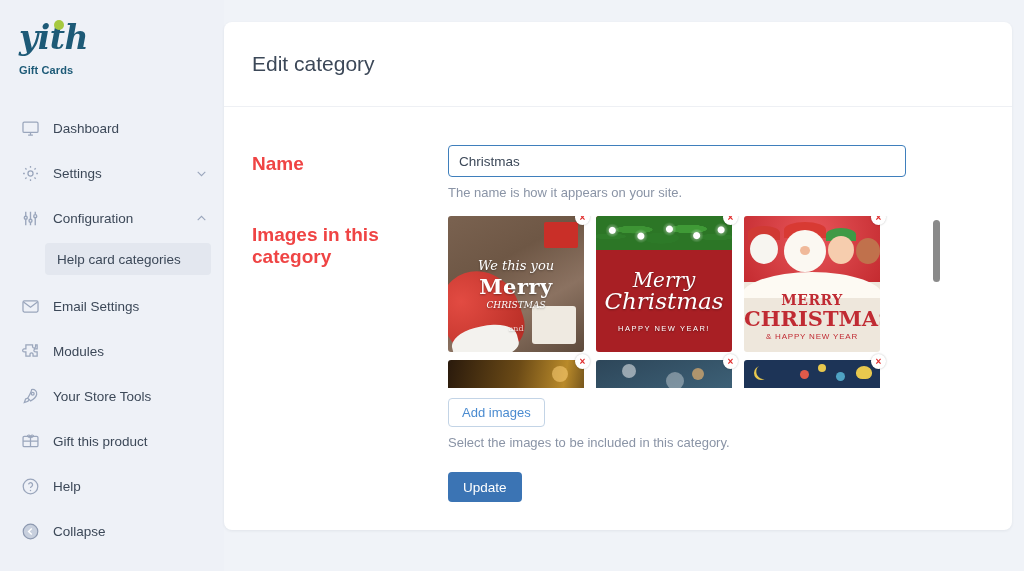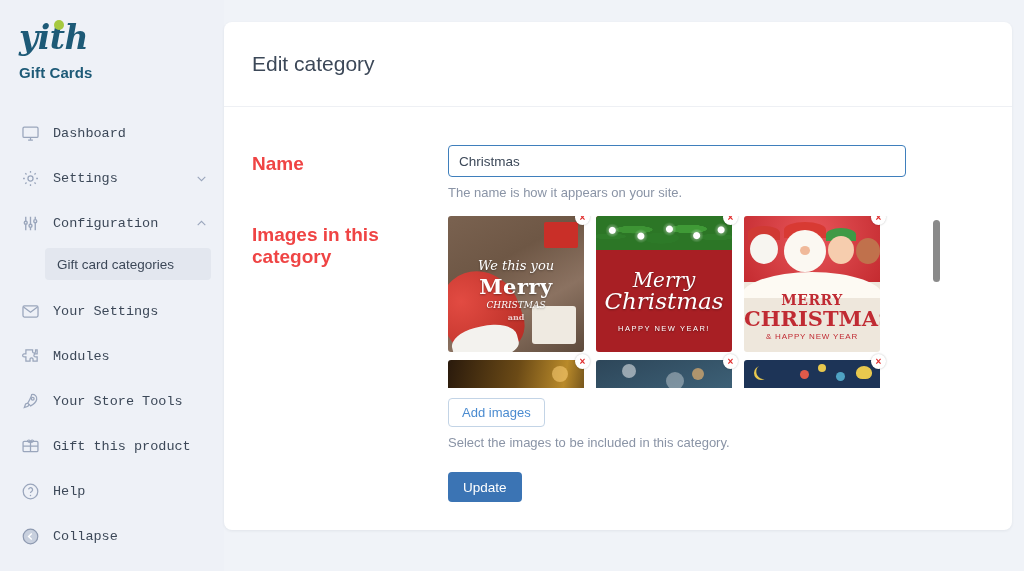--- a/index.html
+++ b/index.html
@@ -35,36 +35,35 @@
   }
   .brand-logo .dot {
     position: absolute;
     width: 10px; height: 10px;
     border-radius: 50%;
     background: #a6c940;
     top: 2px; left: 35px;
   }
   .brand-sub {
     margin-top: 6px;
-    font-size: 15px;
+    font-size: 11px;
     font-weight: 700;
     color: #1d5a77;
     letter-spacing: .1px;
   }
 
   .nav { margin-top: 30px; display: flex; flex-direction: column; }
   .nav-item {
     display: flex; align-items: center;
     height: 45px;
     padding: 0 16px 0 19px;
     color: #3c4858;
     font-size: 13.5px;
     cursor: pointer;
     position: relative;
-    font-family: Liberation Mono, monospace;
   }
   .nav-item .ic {
     width: 22px; height: 22px;
     flex: 0 0 22px;
     margin-right: 12px;
     display: flex; align-items: center; justify-content: center;
     color: #9aa6bc;
   }
   .nav-item .lbl { flex: 1 1 auto; line-height: 1; }
   .nav-item .chev {
@@ -225,21 +224,21 @@
     background: #c92f28; border-radius: 2px;
   }
   .img1 .gift2 {
     position: absolute; right: 8px; bottom: 8px;
     width: 44px; height: 38px;
     background: #efeae1; border-radius: 3px;
   }
   .img1 .t1 { top: 42px; font-size: 13px; font-style: italic; }
   .img1 .t2 { top: 58px; font-size: 21px; letter-spacing: .5px; font-weight: 700; }
   .img1 .t3 { top: 84px; font-size: 9px; font-style: italic; }
-  .img1 .t4 { top: 96px; font-size: 8px; opacity: .75; font-weight: bold; }
+  .img1 .t4 { top: 108px; font-size: 8px; opacity: .75; }
 
   
   .img2 { background: #a81f24; }
   .img2 .pine {
     position: absolute; top: 0; left: 0; right: 0; height: 34px;
     background:
       radial-gradient(ellipse at 10% 60%, #2f7d2a 0 16px, transparent 17px),
       radial-gradient(ellipse at 28% 40%, #3d9434 0 18px, transparent 19px),
       radial-gradient(ellipse at 48% 65%, #2d7a28 0 17px, transparent 18px),
       radial-gradient(ellipse at 68% 38%, #3f9a36 0 18px, transparent 19px),
@@ -379,33 +378,33 @@
         </span>
         <span class="lbl">Configuration</span>
         <span class="chev">
           <svg width="13" height="13" viewBox="0 0 24 24" fill="none" stroke="currentColor" stroke-width="2">
             <path d="M5 15l7-7 7 7"></path>
           </svg>
         </span>
       </div>
 
       <div class="sub-item">
-        <span>Gift card categories</span>
+        <span>Help card categories</span>
       </div>
 
       <div class="nav-gap"></div>
 
       <div class="nav-item">
         <span class="ic">
           <svg width="19" height="19" viewBox="0 0 24 24" fill="none" stroke="currentColor" stroke-width="1.6">
             <rect x="2.5" y="5" width="19" height="14" rx="1.8"></rect>
             <path d="M3.2 6.4L12 13l8.8-6.6"></path>
           </svg>
         </span>
-        <span class="lbl">Your Settings</span>
+        <span class="lbl">Email Settings</span>
       </div>
 
       <div class="nav-item">
         <span class="ic">
           <svg width="19" height="19" viewBox="0 0 24 24" fill="none" stroke="currentColor" stroke-width="1.6">
             <path d="M9.4 3.6h5.2v2.2a1.9 1.9 0 103.8 0V3.6h2.0v5.2h-2.2a1.9 1.9 0 100 3.8h2.2v5.2h-5.2v-2.2a1.9 1.9 0 10-3.8 0v2.2H6.2v-5.2H4a1.9 1.9 0 110-3.8h2.2V3.6h3.2z"></path>
           </svg>
         </span>
         <span class="lbl">Modules</span>
       </div>

